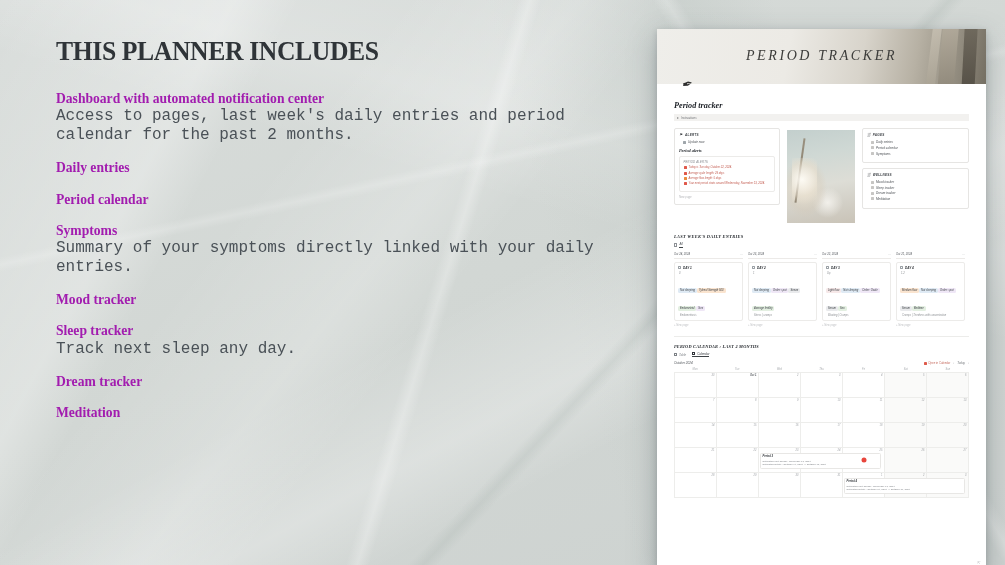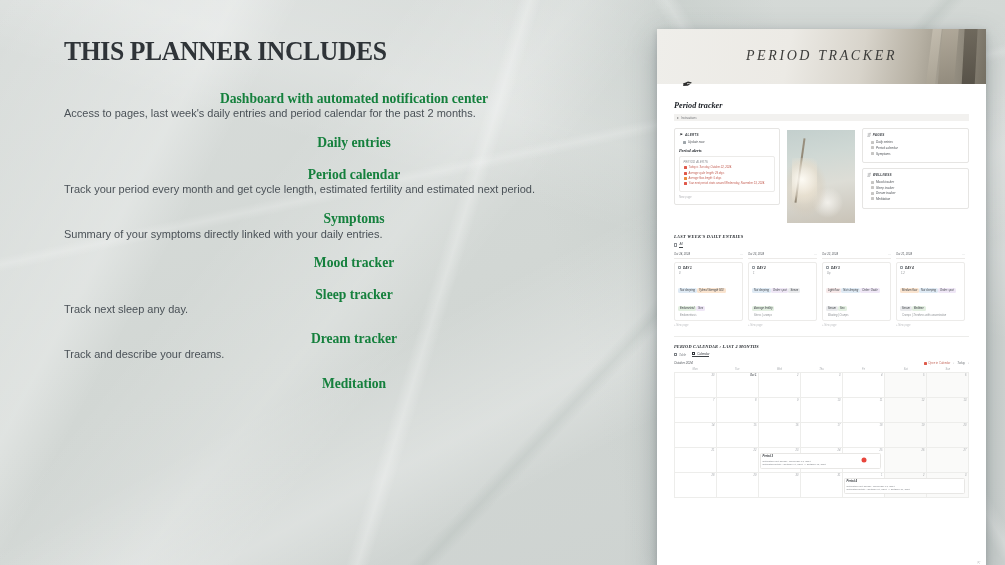--- a/index.html
+++ b/index.html
@@ -33,46 +33,45 @@
     background:
       linear-gradient(107deg, transparent 44%, rgba(255,255,255,0.26) 45%, transparent 46%),
       linear-gradient(133deg, transparent 61%, rgba(160,172,167,0.22) 62%, transparent 63%),
       linear-gradient(58deg,  transparent 74%, rgba(255,255,255,0.22) 75%, transparent 76%),
       linear-gradient(168deg, transparent 33%, rgba(255,255,255,0.18) 34%, transparent 35%);
   }
 
   
   #left-col {
     position: absolute;
-    left: 64px;
+    left: 56px;
     top: 36px;
     width: 580px;
   }
   #page-title {
     font-family: "Liberation Serif", serif;
     font-weight: bold;
     font-size: 27px;
     letter-spacing: -0.4px;
     color: #2f3438;
     margin-bottom: 23px;
     transform: scaleX(0.95);
     transform-origin: left center;
   }
   .feature { margin-bottom: 14px; }
   .feature-title {
     font-family: "Liberation Serif", serif;
     font-weight: bold;
     font-size: 13.6px;
-    color: #15803d;
+    color: #a21caf;
     line-height: 1.28;
-    text-align: center;
   }
   .feature-desc {
-    font-family: Liberation Sans, sans-serif;
-    font-size: 11px;
+    font-family: Liberation Mono, monospace;
+    font-size: 16px;
     color: #4a5157;
     line-height: 1.18;
   }
 
   
   #notion-window {
     position: absolute;
     left: 657px;
     top: 29px;
     width: 329px;
@@ -466,36 +465,34 @@
   <div id="feature-list">
       <div class="feature">
         <div class="feature-title">Dashboard with automated notification center</div>
         <div class="feature-desc">Access to pages, last week's daily entries and period calendar for the past 2 months.</div>
       </div>
       <div class="feature">
         <div class="feature-title">Daily entries</div>
       </div>
       <div class="feature">
         <div class="feature-title">Period calendar</div>
-        <div class="feature-desc">Track your period every month and get cycle length, estimated fertility and estimated next period.</div>
       </div>
       <div class="feature">
         <div class="feature-title">Symptoms</div>
         <div class="feature-desc">Summary of your symptoms directly linked with your daily entries.</div>
       </div>
       <div class="feature">
         <div class="feature-title">Mood tracker</div>
       </div>
       <div class="feature">
         <div class="feature-title">Sleep tracker</div>
         <div class="feature-desc">Track next sleep any day.</div>
       </div>
       <div class="feature">
         <div class="feature-title">Dream tracker</div>
-        <div class="feature-desc">Track and describe your dreams.</div>
       </div>
       <div class="feature">
         <div class="feature-title">Meditation</div>
       </div>
     </div>
 </div>
 
 <div id="notion-window">
 
   <div id="notion-banner">

